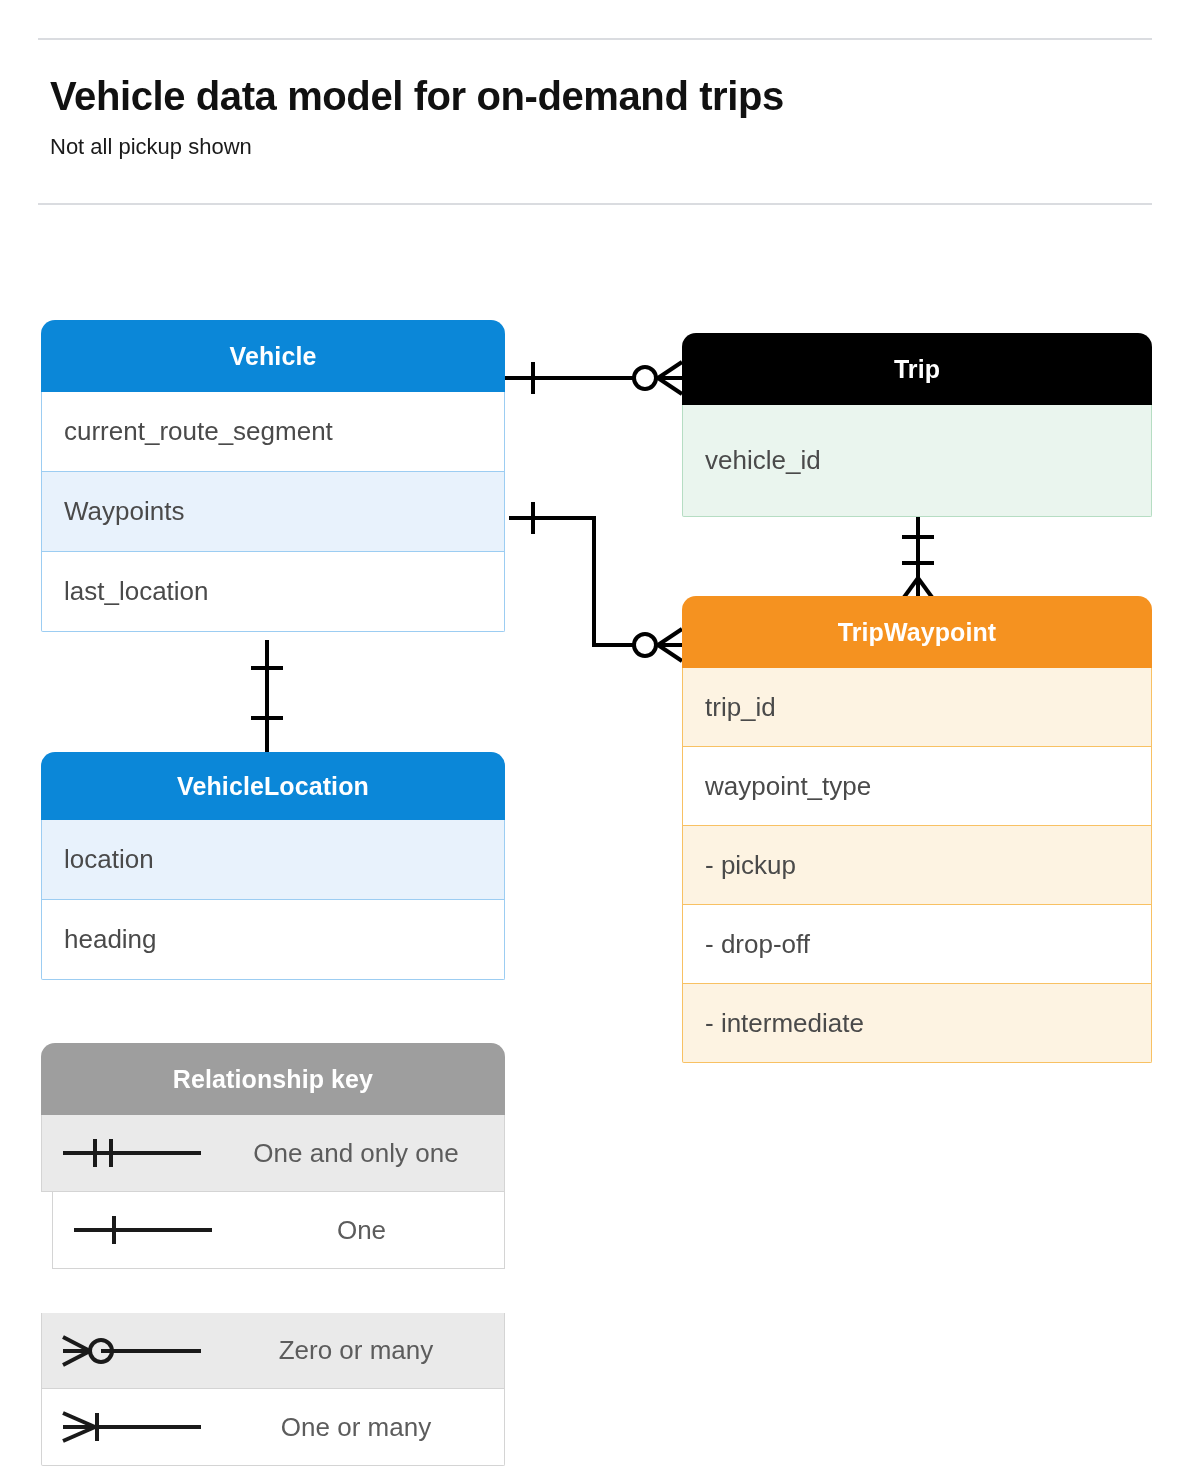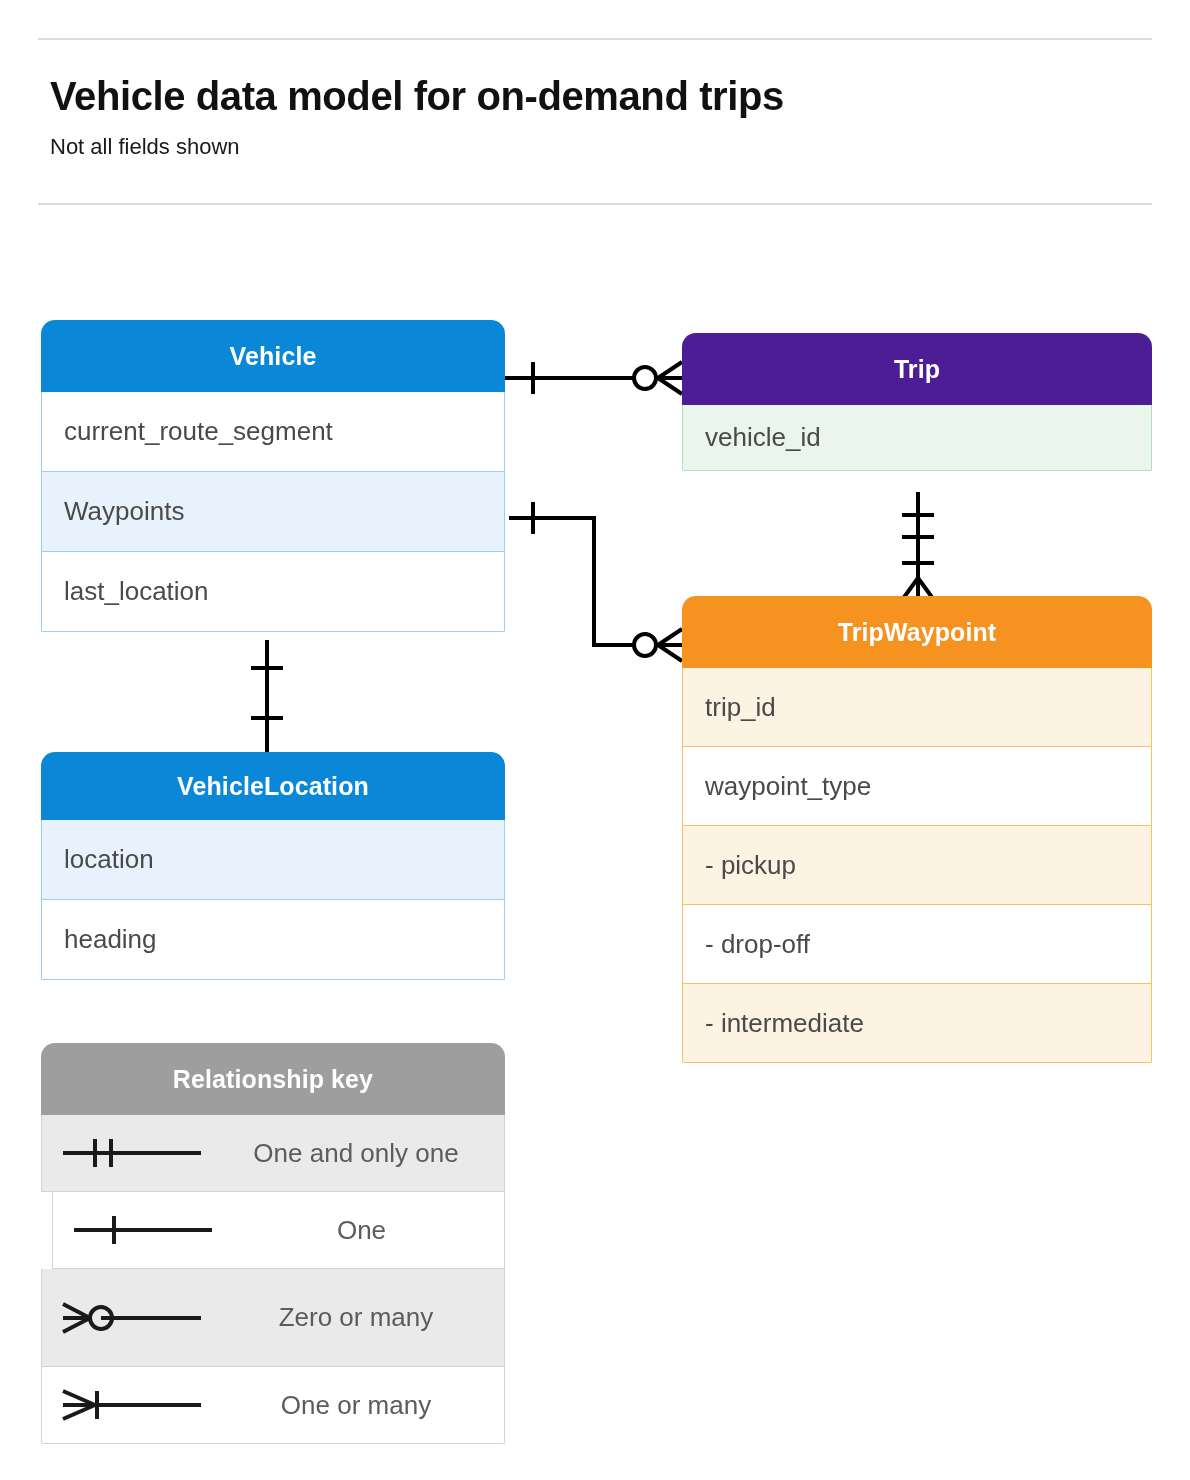--- a/index.html
+++ b/index.html
@@ -84,21 +84,21 @@
   .entity-row:last-child {
     border-radius: 0 0 2px 2px;
   }
 
   
   .t-blue .entity-header { background: #0b87d8; }
   .t-blue .entity-row { border-color: #9ccdf2; background: #ffffff; }
   .t-blue .entity-row.alt { background: #e8f2fc; }
 
   
-  .t-green .entity-header { background: #4c1d95; }
+  .t-green .entity-header { background: #000000; }
   .t-green .entity-row { border-color: #b6ddc3; background: #ffffff; }
   .t-green .entity-row.alt { background: #eaf5ee; }
 
   
   .t-orange .entity-header { background: #f59220; }
   .t-orange .entity-row { border-color: #f8c163; background: #ffffff; }
   .t-orange .entity-row.alt { background: #fdf3e2; }
 
   
   .t-grey .entity-header { background: #9e9e9e; }
@@ -151,21 +151,21 @@
 </style>
 </head>
 <body>
 
 <div class="page">
 
   <div class="rule top"></div>
   <div class="rule bottom"></div>
 
   <div class="title">Vehicle data model for on-demand trips</div>
-  <div class="subtitle">Not all fields shown</div>
+  <div class="subtitle">Not all pickup shown</div>
 
   <svg id="connectors" viewBox="0 0 1190 1480" xmlns="http://www.w3.org/2000/svg">
 
     <g>
       <line class="conn-line" x1="505" y1="378" x2="682" y2="378"></line>
 
       <line class="conn-tick" x1="533" y1="362" x2="533" y2="394"></line>
 
       <circle class="conn-circle" cx="645" cy="378" r="11"></circle>
       <line class="conn-tick" x1="682" y1="378" x2="658" y2="378"></line>
@@ -215,21 +215,21 @@
     </div>
     <div class="entity-row" style="height:80px;">
       <span>last_location</span>
     </div>
   </div>
 
   <div class="entity t-green" style="left:682px; top:333px; width:470px;">
     <div class="entity-header" style="height:72px;">
       <span>Trip</span>
     </div>
-    <div class="entity-row alt" style="height:66px;">
+    <div class="entity-row alt" style="height:112px;">
       <span>vehicle_id</span>
     </div>
   </div>
 
   <div class="entity t-orange" style="left:682px; top:596px; width:470px;">
     <div class="entity-header" style="height:72px;">
       <span>TripWaypoint</span>
     </div>
     <div class="entity-row alt" style="height:79px;">
       <span>trip_id</span>
@@ -279,21 +279,21 @@
     <div class="entity-row legend-row" style="height:77px;margin-left:11px;">
       <span class="legend-symbol">
         <svg width="150" height="40" viewBox="0 0 150 40" xmlns="http://www.w3.org/2000/svg">
           <line x1="6" y1="20" x2="144" y2="20" stroke="#1a1a1a" stroke-width="4"></line>
           <line x1="46" y1="6" x2="46" y2="34" stroke="#1a1a1a" stroke-width="4"></line>
         </svg>
       </span>
       <span class="legend-label">One</span>
     </div>
 
-    <div class="entity-row alt legend-row" style="height:98px;">
+    <div class="entity-row alt legend-row" style="height:76px;margin-top:44px;">
       <span class="legend-symbol">
         <svg width="150" height="40" viewBox="0 0 150 40" xmlns="http://www.w3.org/2000/svg">
           <line x1="44" y1="20" x2="144" y2="20" stroke="#1a1a1a" stroke-width="4"></line>
           <circle cx="44" cy="20" r="11" fill="none" stroke="#1a1a1a" stroke-width="4"></circle>
           <line x1="6" y1="20" x2="33" y2="20" stroke="#1a1a1a" stroke-width="4"></line>
           <line x1="6" y1="6" x2="33" y2="20" stroke="#1a1a1a" stroke-width="4"></line>
           <line x1="6" y1="34" x2="33" y2="20" stroke="#1a1a1a" stroke-width="4"></line>
         </svg>
       </span>
       <span class="legend-label">Zero or many</span>

